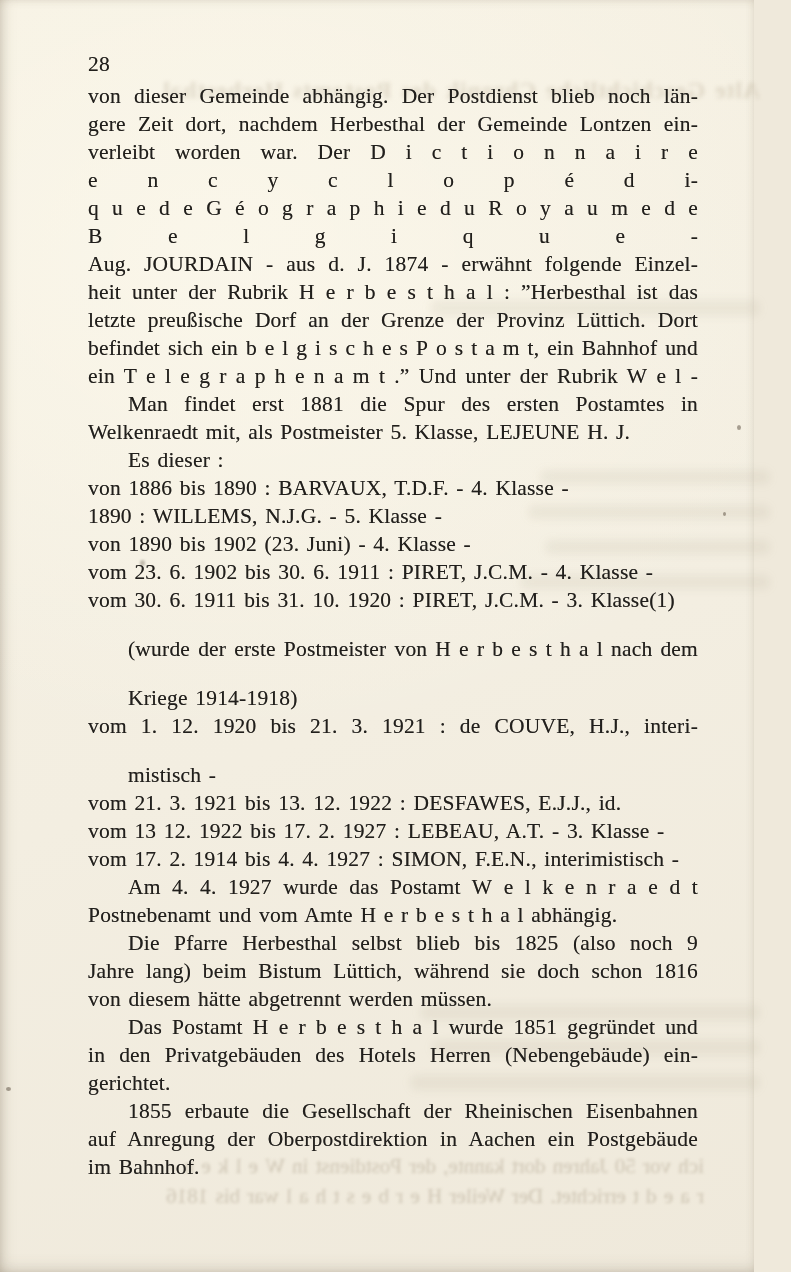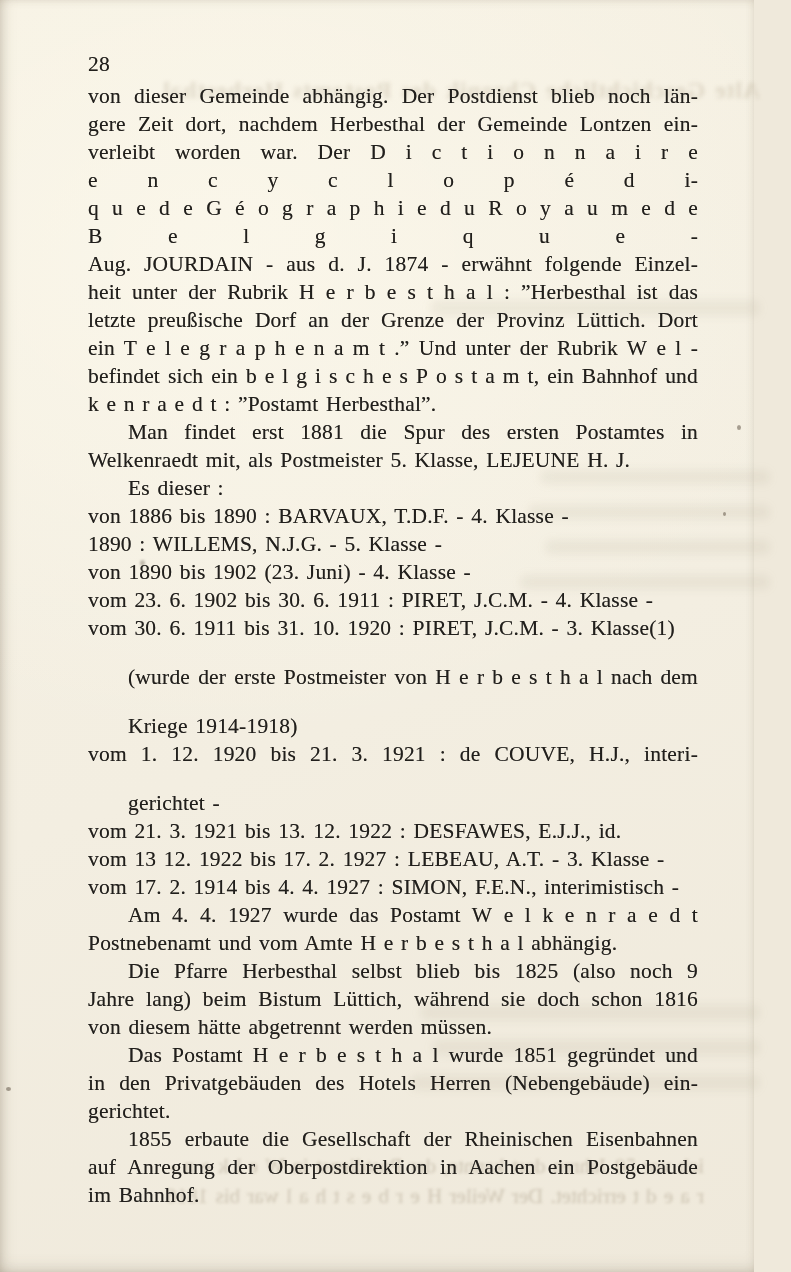--- a/index.html
+++ b/index.html
@@ -93,35 +93,34 @@
   <div class="content">
     <div class="pagenum">28</div>
     <div id="text-block">
         <div class="line l-just">von dieser Gemeinde abhängig. Der Postdienst blieb noch län-</div>
         <div class="line l-just">gere Zeit dort, nachdem Herbesthal der Gemeinde Lontzen ein-</div>
         <div class="line l-just">verleibt worden war. Der D&nbsp;i&nbsp;c&nbsp;t&nbsp;i&nbsp;o&nbsp;n&nbsp;n&nbsp;a&nbsp;i&nbsp;r&nbsp;e e&nbsp;n&nbsp;c&nbsp;y&nbsp;c&nbsp;l&nbsp;o&nbsp;p&nbsp;é&nbsp;d&nbsp;i-</div>
         <div class="line l-just">q&nbsp;u&nbsp;e d&nbsp;e G&nbsp;é&nbsp;o&nbsp;g&nbsp;r&nbsp;a&nbsp;p&nbsp;h&nbsp;i&nbsp;e d&nbsp;u R&nbsp;o&nbsp;y&nbsp;a&nbsp;u&nbsp;m&nbsp;e d&nbsp;e B&nbsp;e&nbsp;l&nbsp;g&nbsp;i&nbsp;q&nbsp;u&nbsp;e -</div>
         <div class="line l-just">Aug. JOURDAIN - aus d. J. 1874 - erwähnt folgende Einzel-</div>
         <div class="line l-just">heit unter der Rubrik H&nbsp;e&nbsp;r&nbsp;b&nbsp;e&nbsp;s&nbsp;t&nbsp;h&nbsp;a&nbsp;l : ”Herbesthal ist das</div>
         <div class="line l-just">letzte preußische Dorf an der Grenze der Provinz Lüttich. Dort</div>
+        <div class="line l-just">befindet sich ein b&nbsp;e&nbsp;l&nbsp;g&nbsp;i&nbsp;s&nbsp;c&nbsp;h&nbsp;e&nbsp;s P&nbsp;o&nbsp;s&nbsp;t&nbsp;a&nbsp;m&nbsp;t, ein Bahnhof und</div>
         <div class="line l-just">ein T&nbsp;e&nbsp;l&nbsp;e&nbsp;g&nbsp;r&nbsp;a&nbsp;p&nbsp;h&nbsp;e&nbsp;n&nbsp;a&nbsp;m&nbsp;t&nbsp;.” Und unter der Rubrik W&nbsp;e&nbsp;l&nbsp;-</div>
-        <div class="line l-just">befindet sich ein b&nbsp;e&nbsp;l&nbsp;g&nbsp;i&nbsp;s&nbsp;c&nbsp;h&nbsp;e&nbsp;s P&nbsp;o&nbsp;s&nbsp;t&nbsp;a&nbsp;m&nbsp;t, ein Bahnhof und</div>
-        <div class="line">k&nbsp;e&nbsp;n&nbsp;r&nbsp;a&nbsp;e&nbsp;d&nbsp;t : ”Postamt Herbesthal”.</div>
         <div class="line l-just l-indent l-gap">Man findet erst 1881 die Spur des ersten Postamtes in</div>
         <div class="line">Welkenraedt mit, als Postmeister 5. Klasse, LEJEUNE H. J.</div>
         <div class="line l-indent l-gap">Es dieser :</div>
         <div class="line">von 1886 bis 1890 : BARVAUX, T.D.F. - 4. Klasse -</div>
         <div class="line">1890 : WILLEMS, N.J.G. - 5. Klasse -</div>
         <div class="line">von 1890 bis 1902 (23. Juni) - 4. Klasse -</div>
         <div class="line">vom 23. 6. 1902 bis 30. 6. 1911 : PIRET, J.C.M. - 4. Klasse -</div>
         <div class="line">vom 30. 6. 1911 bis 31. 10. 1920 : PIRET, J.C.M. - 3. Klasse(1)</div>
         <div class="line l-just l-cont">(wurde der erste Postmeister von H&nbsp;e&nbsp;r&nbsp;b&nbsp;e&nbsp;s&nbsp;t&nbsp;h&nbsp;a&nbsp;l nach dem</div>
         <div class="line l-cont">Kriege 1914-1918)</div>
         <div class="line l-just">vom 1. 12. 1920 bis 21. 3. 1921 : de COUVE, H.J., interi-</div>
-        <div class="line l-cont">gerichtet -</div>
+        <div class="line l-cont">mistisch -</div>
         <div class="line">vom 21. 3. 1921 bis 13. 12. 1922 : DESFAWES, E.J.J., id.</div>
         <div class="line">vom 13 12. 1922 bis 17. 2. 1927 : LEBEAU, A.T. - 3. Klasse -</div>
         <div class="line">vom 17. 2. 1914 bis 4. 4. 1927 : SIMON, F.E.N., interimistisch -</div>
         <div class="line l-just l-indent l-gap">Am 4. 4. 1927 wurde das Postamt W&nbsp;e&nbsp;l&nbsp;k&nbsp;e&nbsp;n&nbsp;r&nbsp;a&nbsp;e&nbsp;d&nbsp;t</div>
         <div class="line">Postnebenamt und vom Amte H&nbsp;e&nbsp;r&nbsp;b&nbsp;e&nbsp;s&nbsp;t&nbsp;h&nbsp;a&nbsp;l abhängig.</div>
         <div class="line l-just l-indent l-gap">Die Pfarre Herbesthal selbst blieb bis 1825 (also noch 9</div>
         <div class="line l-just">Jahre lang) beim Bistum Lüttich, während sie doch schon 1816</div>
         <div class="line">von diesem hätte abgetrennt werden müssen.</div>
         <div class="line l-just l-indent l-gap">Das Postamt H&nbsp;e&nbsp;r&nbsp;b&nbsp;e&nbsp;s&nbsp;t&nbsp;h&nbsp;a&nbsp;l wurde 1851 gegründet und</div>
         <div class="line l-just">in den Privatgebäuden des Hotels Herren (Nebengebäude) ein-</div>

